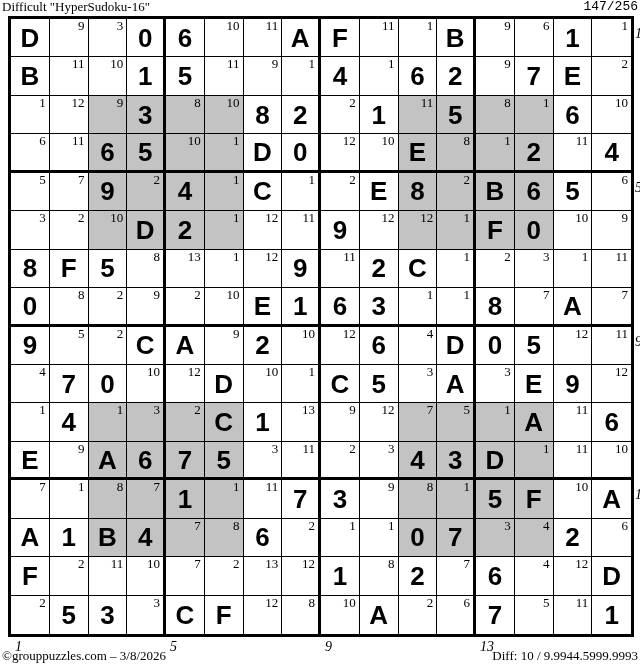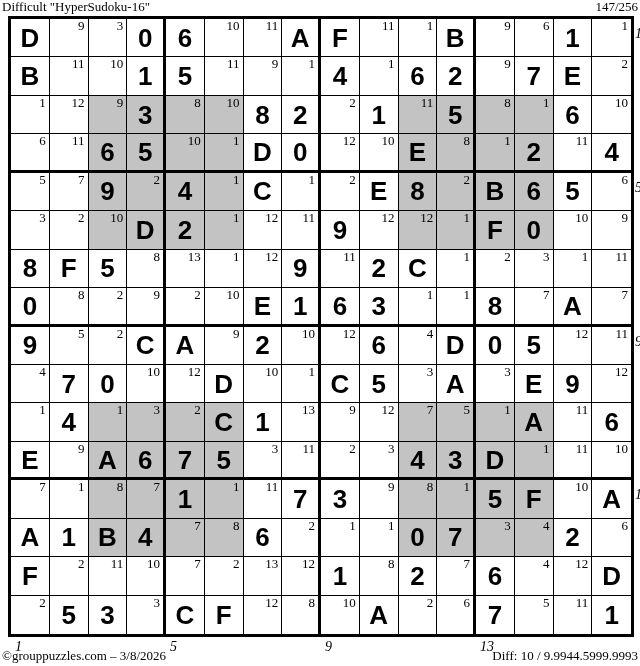--- a/index.html
+++ b/index.html
@@ -4,21 +4,21 @@
 <style>
   * { margin:0; padding:0; box-sizing:border-box; }
   html,body { background:#888; }
   .page {
     position:relative; width:640px; height:666px;
     background:#fff; color:#000; overflow:hidden;
     font-family:"Liberation Serif", serif;
     margin:0 auto;
   }
   .title-text { position:absolute; left:2px; top:-1px; font-size:13px; white-space:pre; }
-  .page-number { position:absolute; right:2px; top:-1px; font-size:13px; }
+  .page-number { position:absolute; right:2px; top:-1px; font-size:13px;font-family:Liberation Mono, monospace; }
   .board {
     position:absolute; left:8px; top:16px; width:626px; height:621px;
     border:3px solid #000; background:#fff;
     display:grid;
     grid-template-columns:repeat(16,1fr);
     grid-template-rows:repeat(16,1fr);
   }
   .cell { position:relative; border-right:1px solid #000; border-bottom:1px solid #000; background:#fff; }
   .cell.cthick { border-right-width:3px; }
   .cell.rthick { border-bottom-width:3px; }

